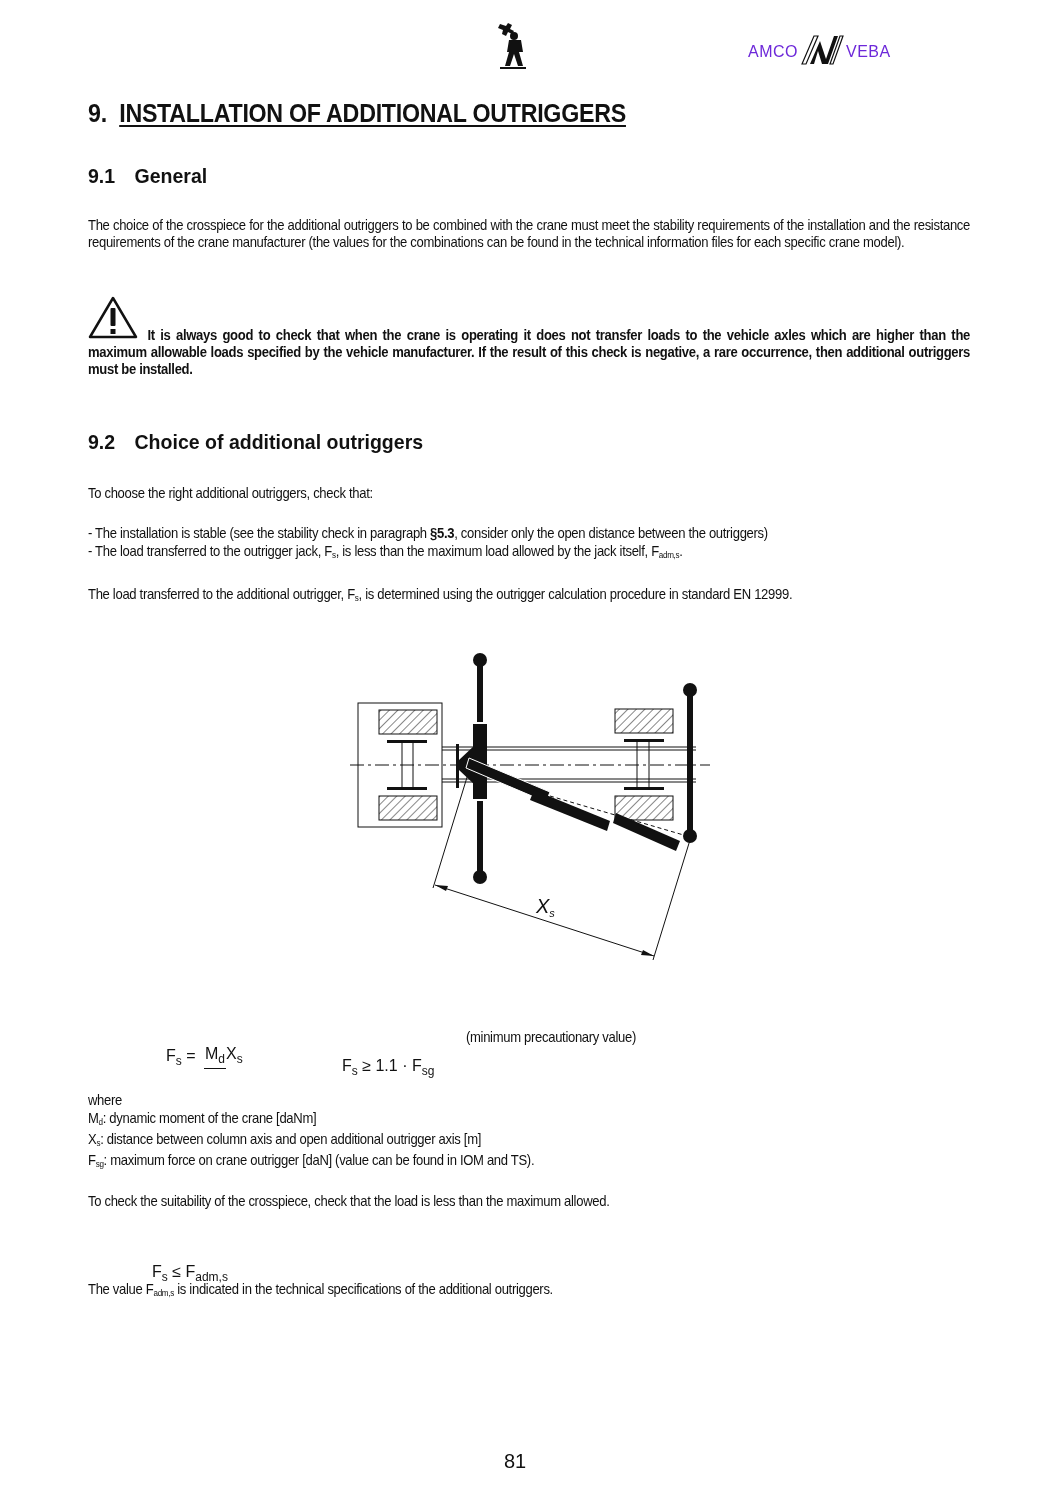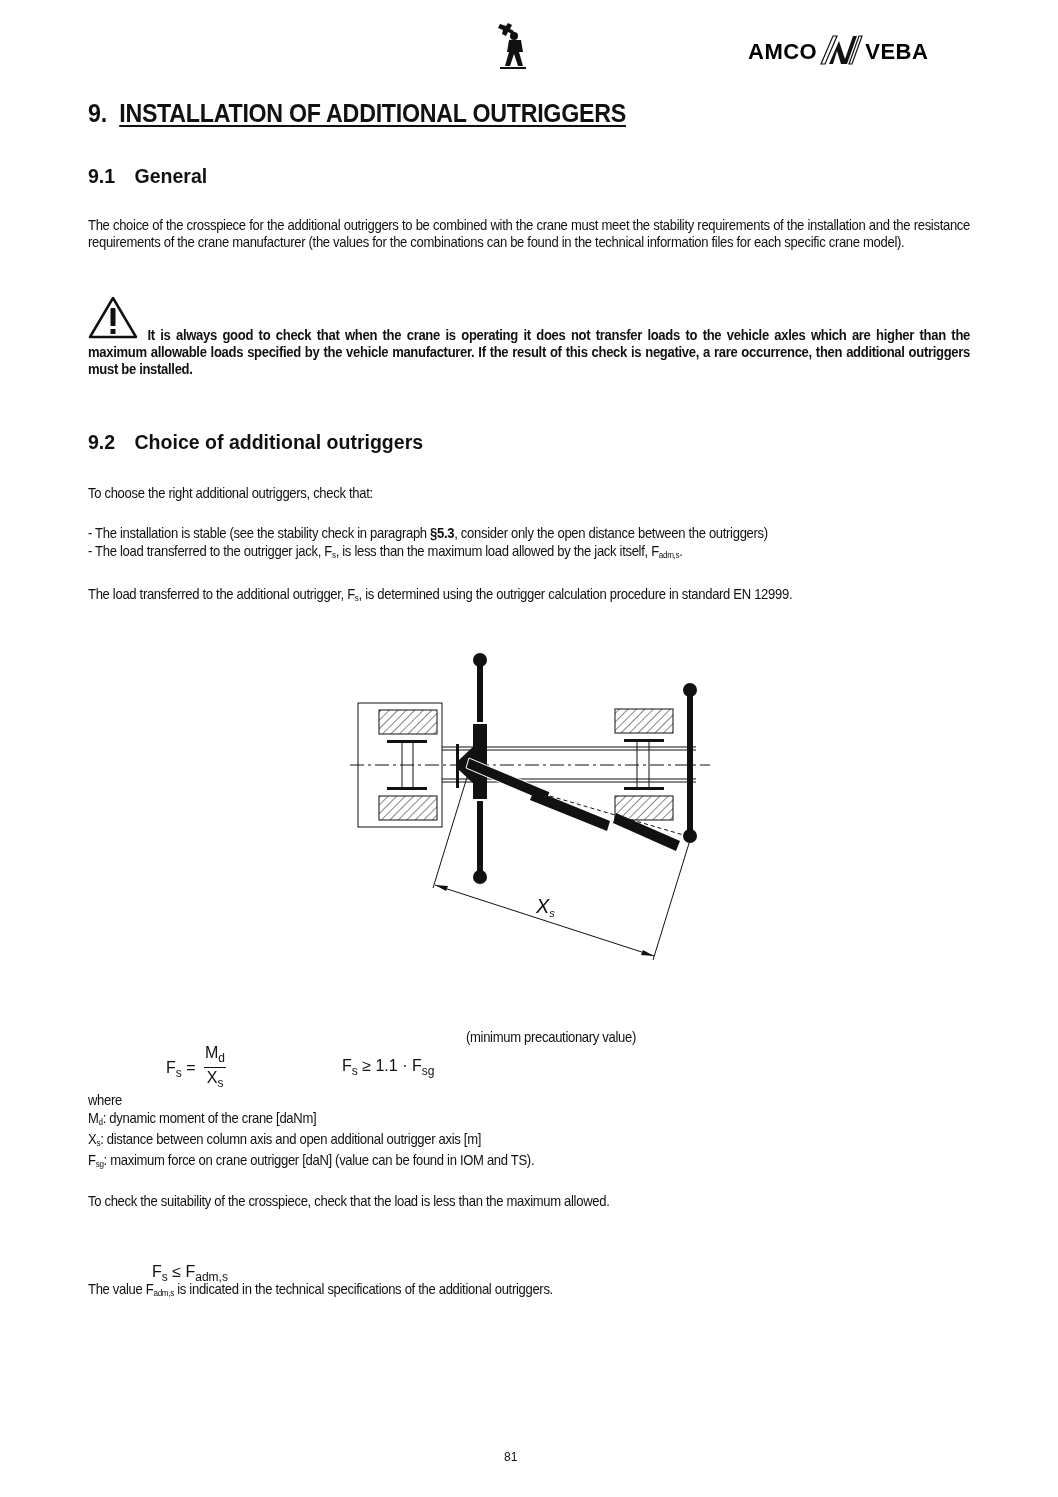--- a/index.html
+++ b/index.html
@@ -8,33 +8,33 @@
     font-family: "Liberation Sans", sans-serif; color: #111;
   }
   .abs { position: absolute; }
   .body-text {
     font-size: 14.5px; line-height: 17px; letter-spacing: -0.35px;
     transform: scaleX(0.9); transform-origin: left top;
   }
   .justify { text-align: justify; text-align-last: left; }
   #logo-figure { left: 494px; top: 20px; width: 44px; height: 52px; }
   #brand-logo { left: 748px; top: 36px; height: 32px; display: flex; align-items: center; gap: 2px; }
-  .brand-word { font-family: "Liberation Sans", sans-serif; font-weight: 700; font-size: 22px; letter-spacing: 0.5px; color: #000000; }
+  .brand-word { font-family: "Liberation Sans", sans-serif; font-weight: 400; font-size: 16px; letter-spacing: 0.5px; color: #6d28d9; }
   #h1 { left: 88px; top: 99px; font-size: 25px; font-weight: bold; letter-spacing: -0.3px; transform: scaleX(0.93); transform-origin: left top; white-space: nowrap; }
   #h1 .u { text-decoration: underline; text-decoration-thickness: 2px; text-underline-offset: 3px; }
   .h2 { font-size: 21px; font-weight: bold; transform: scaleX(0.93); transform-origin: left top; white-space: nowrap; }
   .h2 .num { display: inline-block; width: 50px; }
   sub.s { font-size: 9px; vertical-align: -2px; }
   .warn { font-weight: bold; }
   .formula { font-family: "Liberation Sans", sans-serif; font-size: 16px; color: #111; margin-top: 30px; }
   .formula sub { font-size: 12px; vertical-align: -4px; }
-  .frac { display: inline-flex; flex-direction: column; align-items: center; vertical-align: middle; margin-left: 4px; }
+  .frac { display: inline-flex; flex-direction: row; align-items: center; vertical-align: middle; margin-left: 4px; }
   .frac .top { border-bottom: 1px solid #111; padding: 0 1px; line-height: 18px; }
   .frac .bot { line-height: 20px; }
-  #page-num { left: 504px; top: 1450px; font-size: 12px; text-align: right; }
+  #page-num { left: 504px; top: 1450px; font-size: 20px; text-align: right; }
 </style>
 </head>
 <body>
 
 <div id="logo-figure" class="abs">
   <svg width="44" height="52" viewBox="0 0 44 52">
     <g fill="#111">
       <path d="M6 4 l6 2 l2 -3 l4 2 l-2 4 l4 2 l-2 3 l-4 -2 l-2 4 l-4 -2 l1 -4 l-5 -2z"></path>
       <circle cx="20" cy="16" r="4"></circle>
       <path d="M15 20 h12 l2 12 h-4 l4 14 h-5 l-4 -12 l-4 12 h-5 l4 -14 h-2z"></path>

